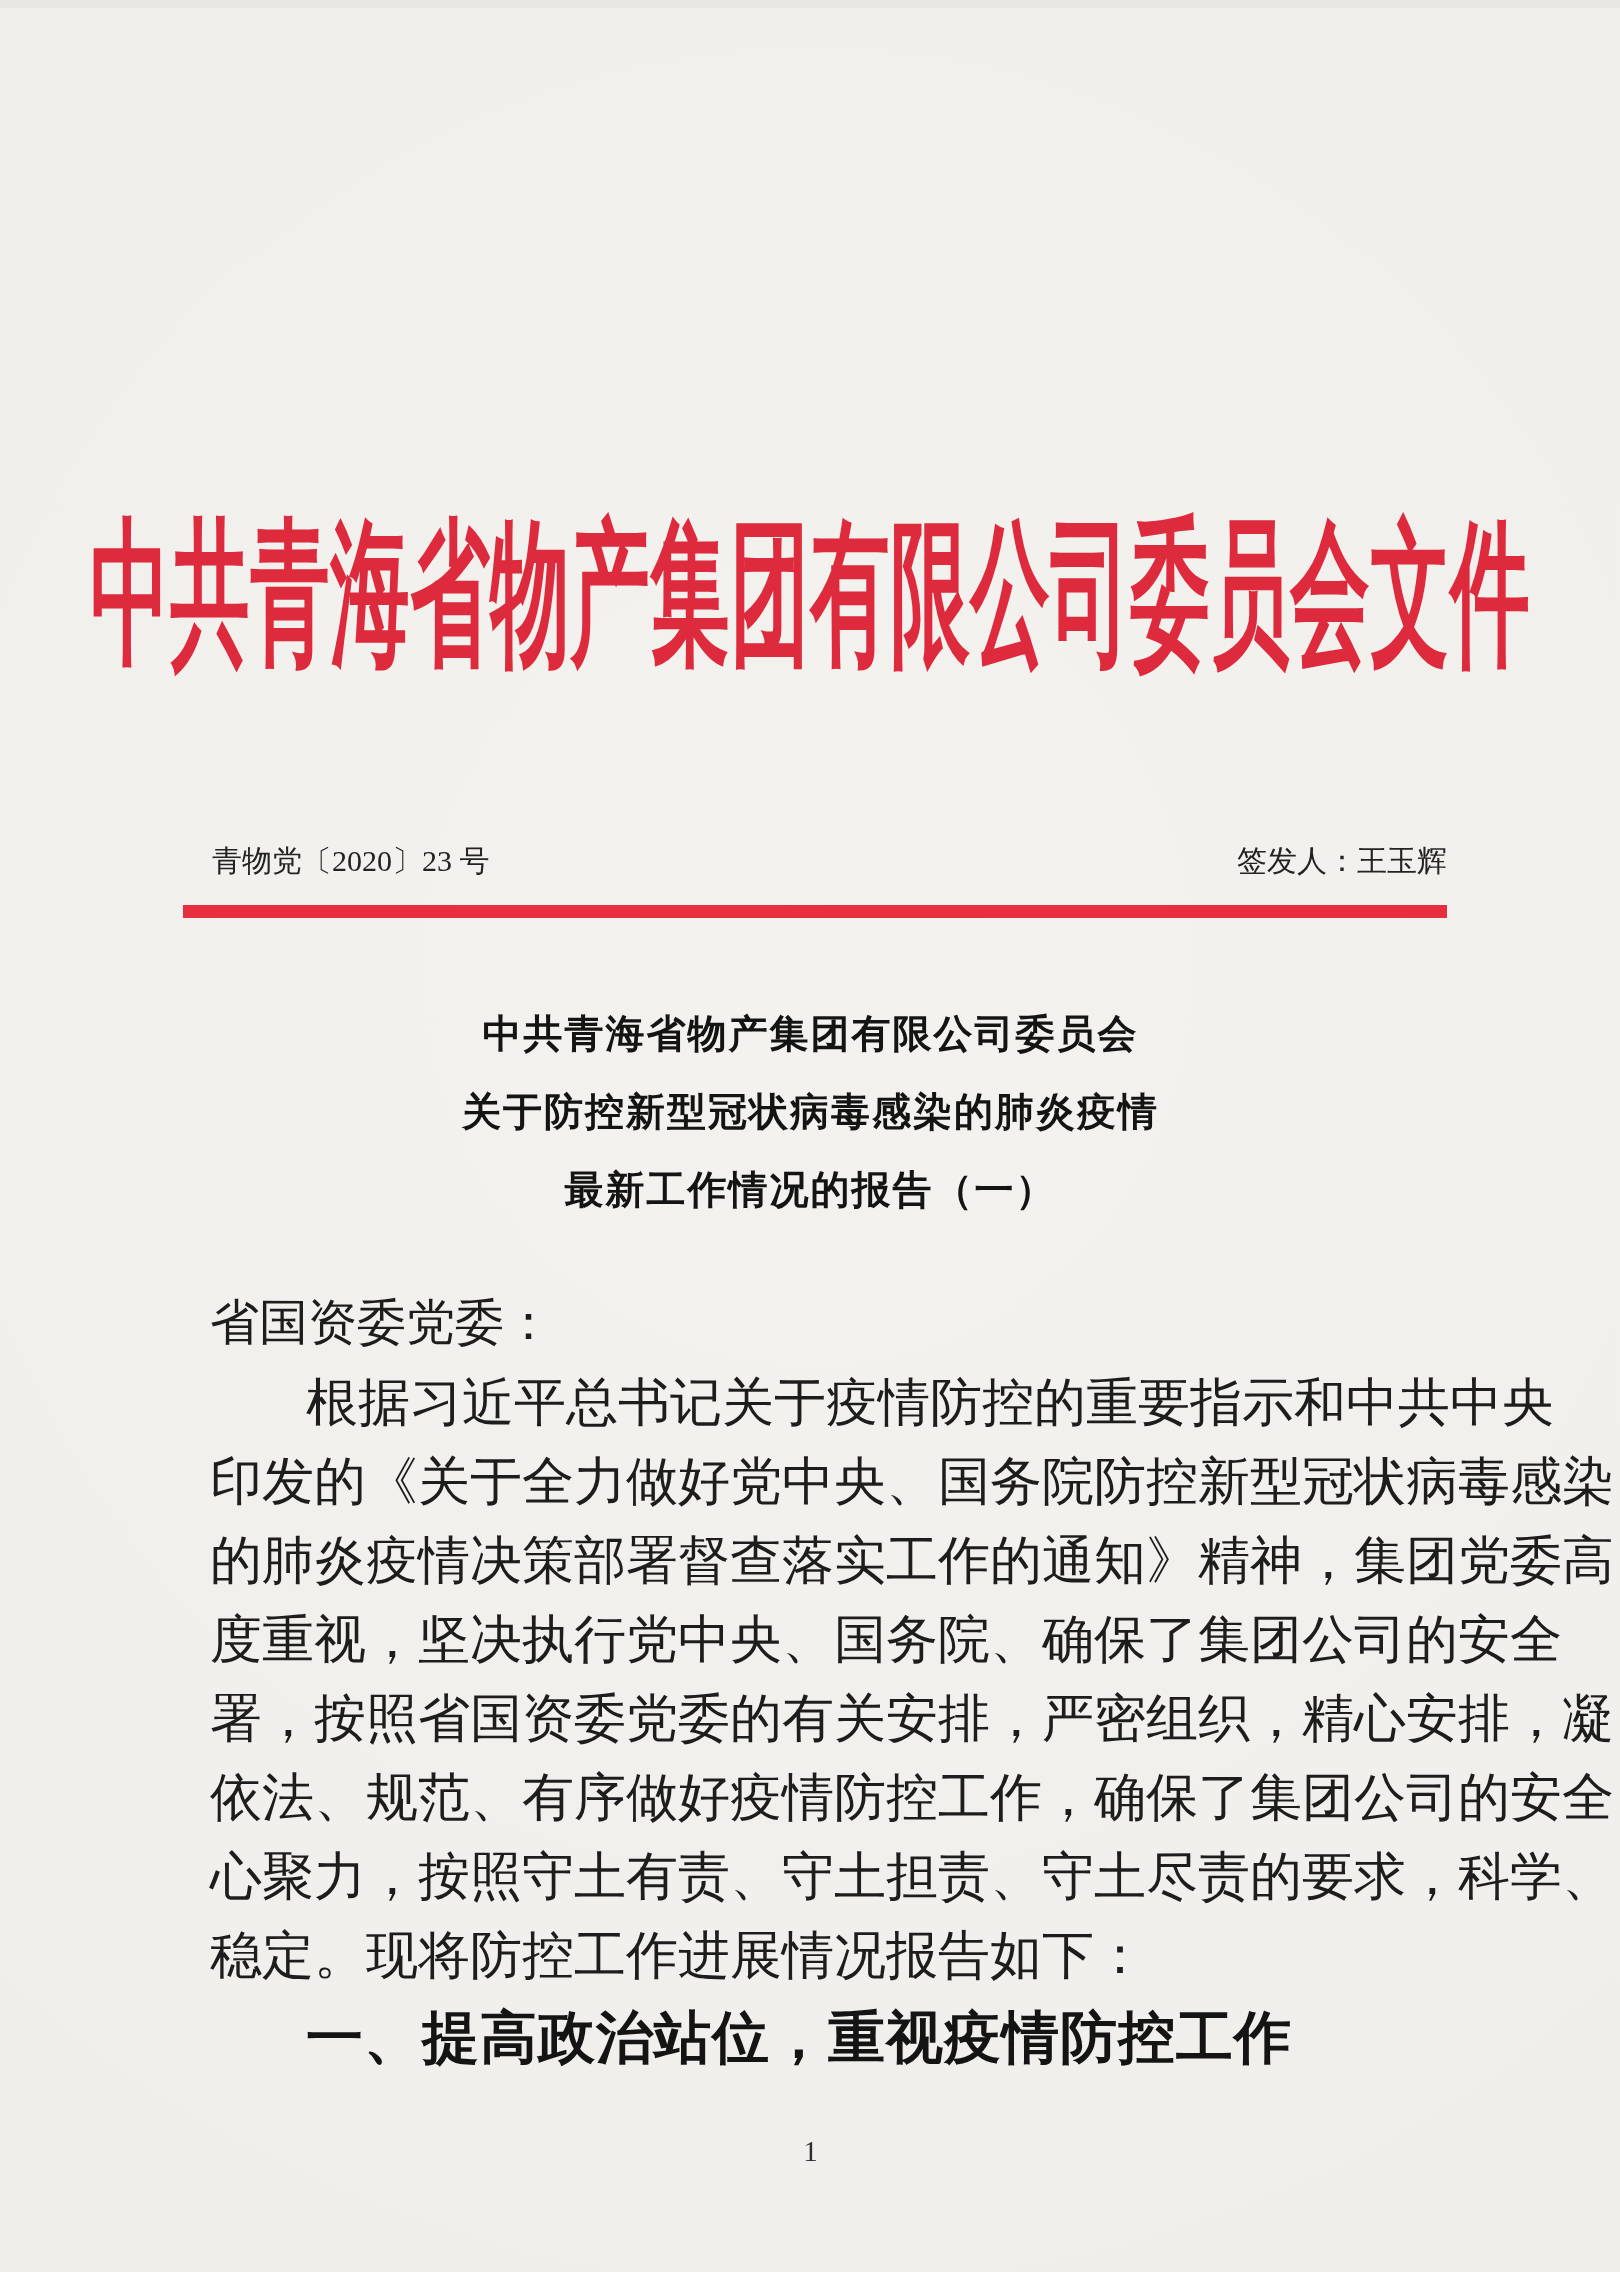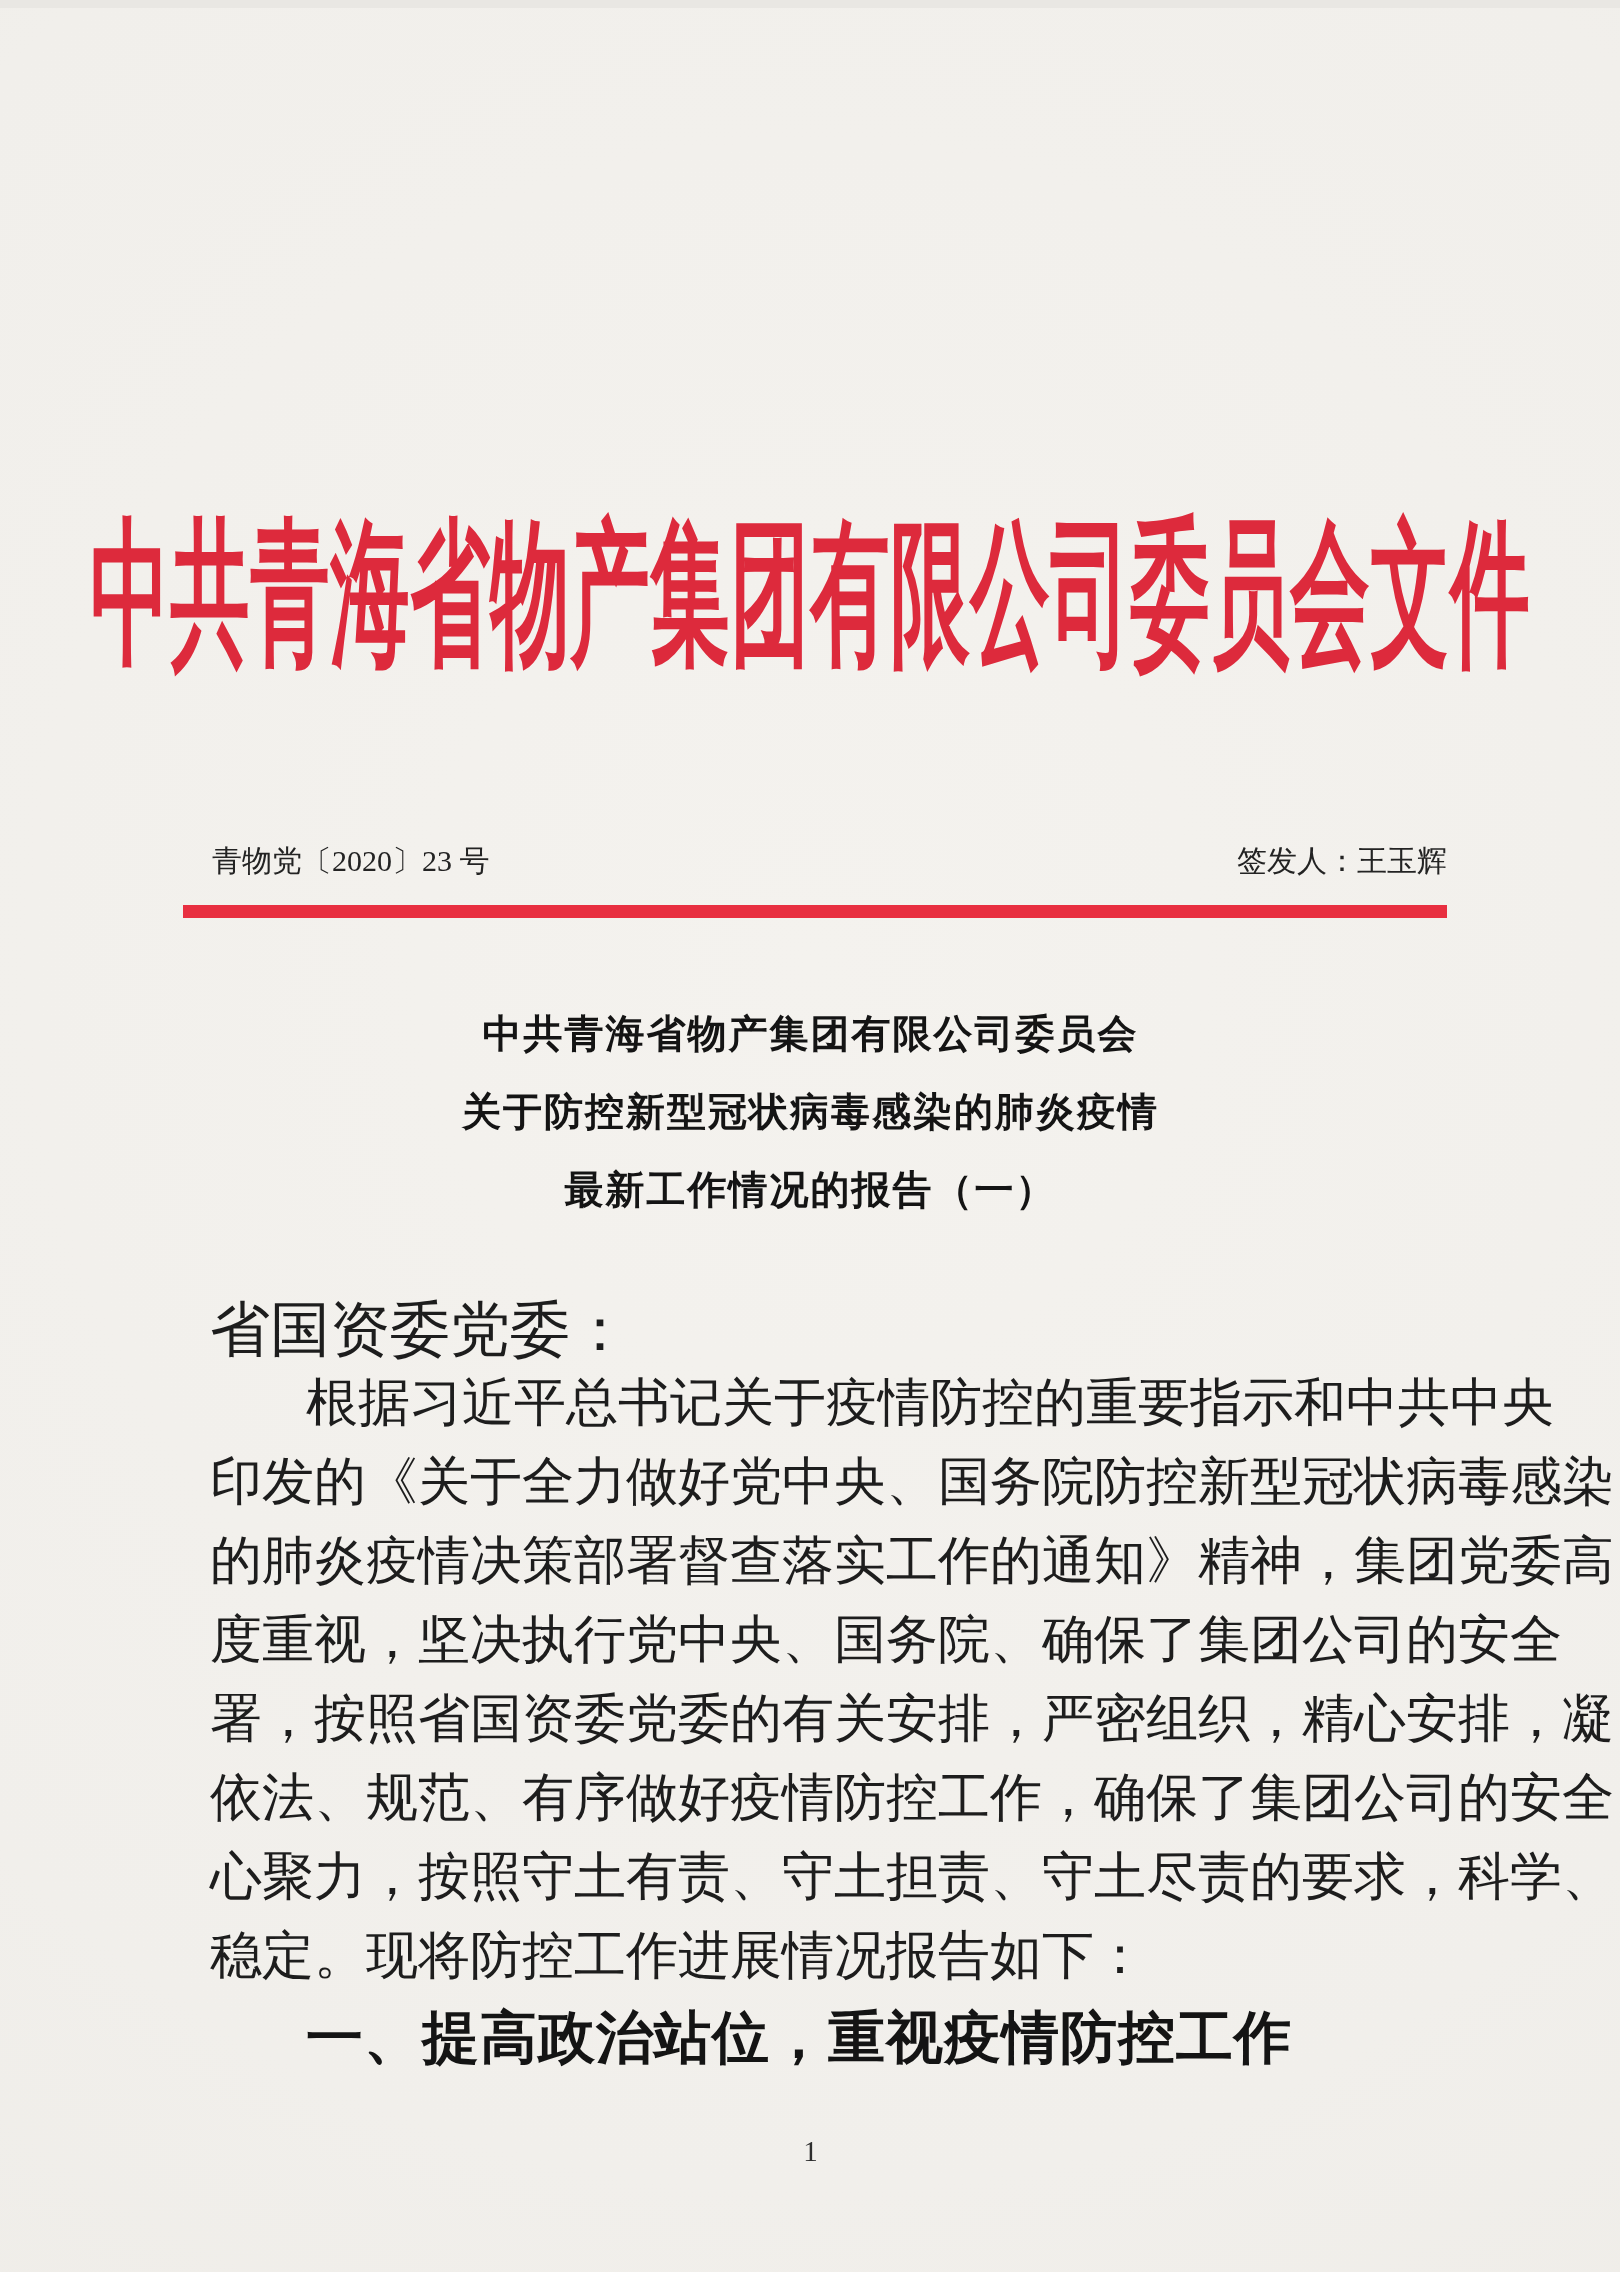--- a/index.html
+++ b/index.html
@@ -74,21 +74,21 @@
     font-size: 39px;
     line-height: 78px;
     color: #141414;
     letter-spacing: 2px;
   }
 
   .salutation {
     position: absolute;
     top: 1286px;
     left: 210px;
-    font-size: 60px;
+    font-size: 49px;
     line-height: 1.2;
     color: #1d1d1d;
   }
 
   
   .body-block {
     position: absolute;
     top: 1355px;
     left: 210px;
     width: 1223px;

